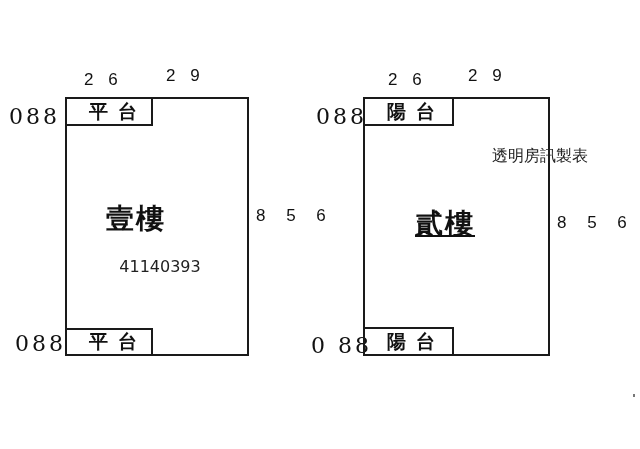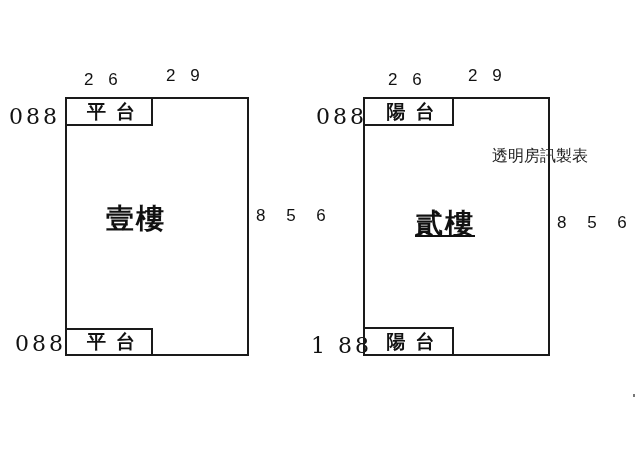--- a/index.html
+++ b/index.html
@@ -1,22 +1,22 @@
 <!DOCTYPE html>
 <html><head>
 <meta charset="utf-8">
 <style>
   html, body { margin:0; padding:0; background:#ffffff; }
   body { width:640px; height:449px; position:relative; overflow:hidden;
          font-family:"DejaVu Serif", serif; color:#111; }
   .abs { position:absolute; white-space:nowrap; }
   .box { position:absolute; border:2px solid #1a1a1a; box-sizing:border-box; background:transparent; }
   .sub { position:absolute; border:2px solid #1a1a1a; box-sizing:border-box;
-         display:flex; align-items:center; justify-content:center;
-         font-family:"DejaVu Serif", serif; font-size:19px; font-weight:bold; letter-spacing:10px; padding-left:14px; }
+         display:flex; align-items:center; justify-content:flex-start;
+         font-family:"DejaVu Serif", serif; font-size:19px; font-weight:bold; letter-spacing:10px; padding-left:22px; }
   .dim { font-family:Liberation Sans, sans-serif; font-size:17px; letter-spacing:5px; }
   .dimlbl { font-family:"DejaVu Serif", serif; font-size:22px; letter-spacing:3px; }
   .floor { font-family:"DejaVu Serif", serif; font-size:28px; font-weight:bold; letter-spacing:2px; }
   .info { font-family:"DejaVu Sans", sans-serif; font-size:16px; text-align:center; line-height:21px; color:#222; }
   .wm { font-family:"DejaVu Sans", sans-serif; font-size:16px; color:#222; }
   .dot { position:absolute; width:2px; height:3px; background:#777; }
 </style>
 </head>
 <body>
 
@@ -25,20 +25,21 @@
   <span class="abs dim" style="left:166px;top:66px;">2 9</span>
   <span class="abs dimlbl" style="left:9px;top:104px;">088</span>
 
   <div class="box" style="left:65px;top:97px;width:184px;height:259px;"></div>
   <div class="sub" style="left:65px;top:97px;width:88px;height:29px;">
     <span>平台</span>
   </div>
 
   <span class="abs floor" style="left:106px;top:200px;text-align:center;">壹樓</span>
   <div class="abs info" style="left:95px;top:256px;width:130px;">
+    <div>41140393</div>
   </div>
 
   <span class="abs dim" style="left:256px;top:206px;letter-spacing:8px;">8 5 6</span>
 
   <span class="abs dimlbl" style="left:15px;top:331px;">088</span>
   <div class="sub" style="left:65px;top:328px;width:88px;height:28px;">
     <span>平台</span>
   </div>
 </div>
 
@@ -51,19 +52,19 @@
   <div class="sub" style="left:363px;top:97px;width:91px;height:29px;">
     <span>陽台</span>
   </div>
 
   <span class="abs wm" style="left:492px;top:146px;">透明房訊製表</span>
 
   <span class="abs floor" style="left:415px;top:205px;text-decoration:underline;">貳樓</span>
 
   <span class="abs dim" style="left:557px;top:213px;letter-spacing:8px;">8 5 6</span>
 
-  <span class="abs dimlbl" style="left:311px;top:333px;">1 88</span>
+  <span class="abs dimlbl" style="left:311px;top:333px;">0 88</span>
   <div class="sub" style="left:363px;top:327px;width:91px;height:29px;">
     <span>陽台</span>
   </div>
 </div>
 
 <div class="dot" style="left:633px;top:394px;"></div>
 
 </body></html>

